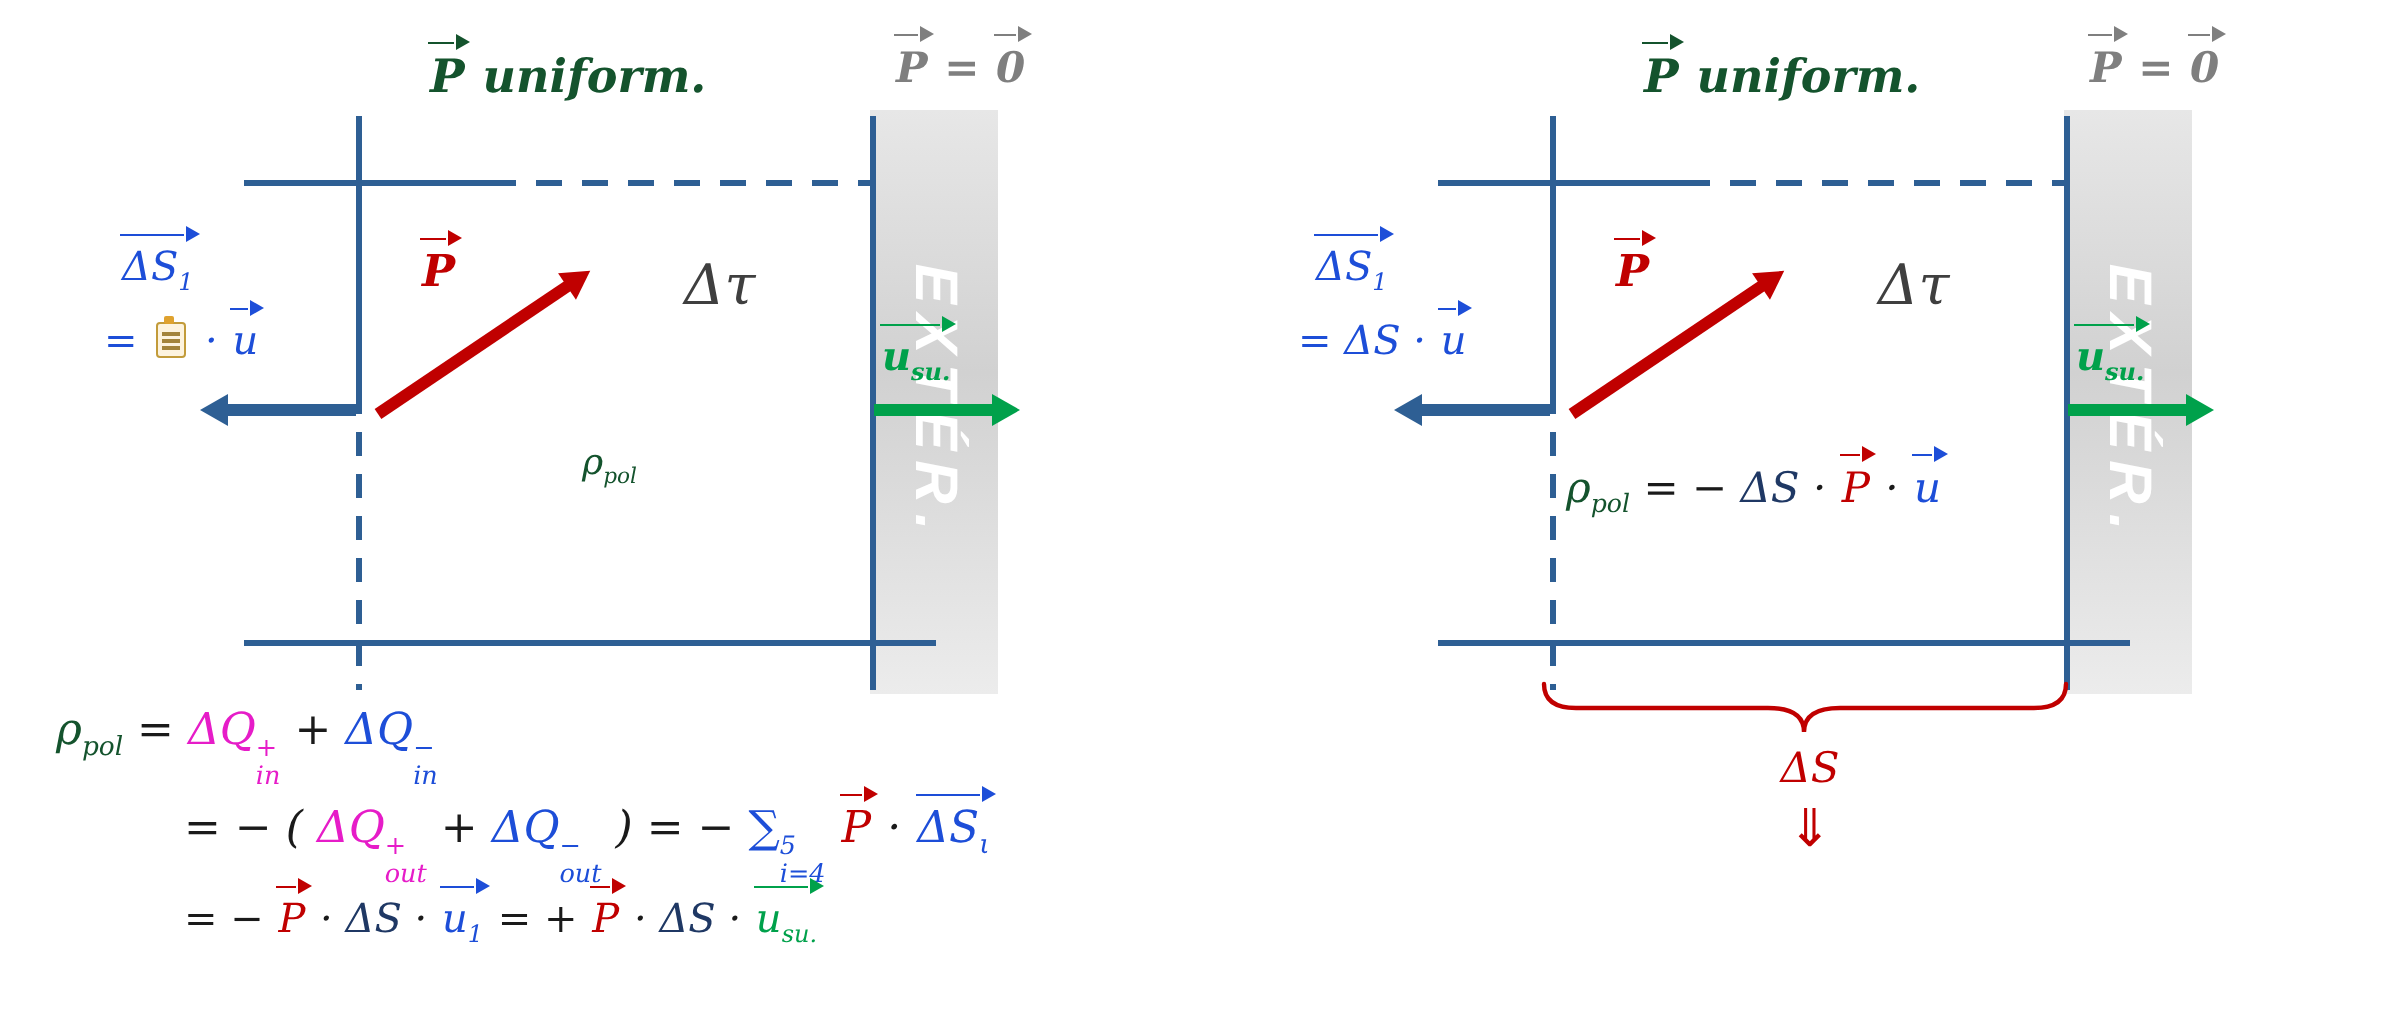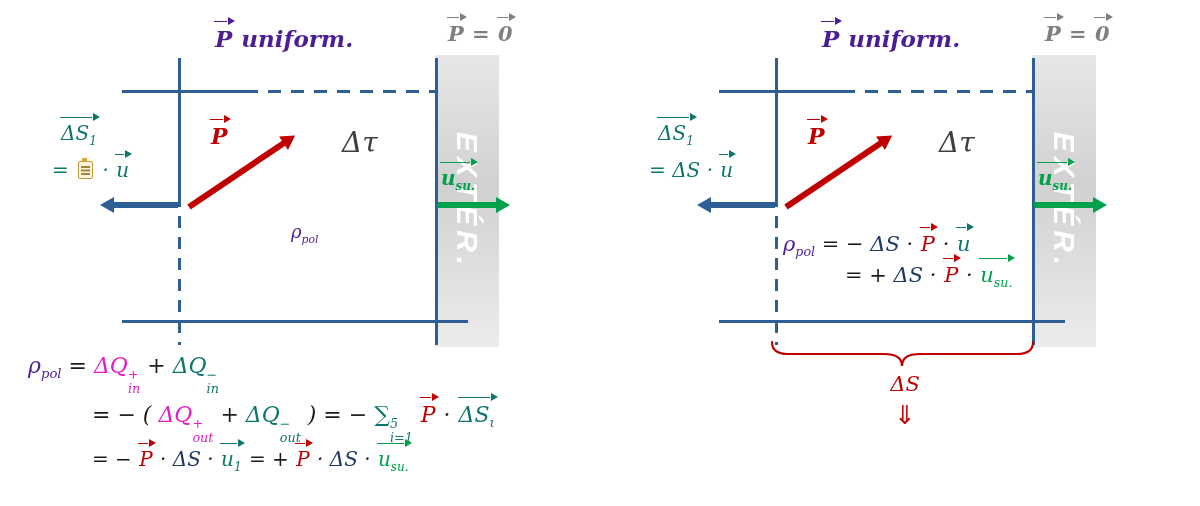--- a/index.html
+++ b/index.html
@@ -15,23 +15,23 @@
   .vline{position:absolute;width:2.5px;background:#2e5f94;}
   .vdash{position:absolute;width:2.5px;background:repeating-linear-gradient(180deg,#2e5f94 0 12px,transparent 12px 21px);}
 
   
   .band{width:64px;height:292px;background:linear-gradient(180deg,#e7e7e7 0%,#d1d1d1 45%,#ececec 100%);
         display:flex;align-items:center;justify-content:center;}
   .exter-text{transform:rotate(90deg);white-space:nowrap;font-family:"Liberation Sans",sans-serif;
         font-weight:bold;font-style:italic;font-size:30px;letter-spacing:5px;color:#ffffff;}
 
   
-  .c-dred{color:#4c1d95;}
+  .c-dred{color:#14532d;}
   .c-red{color:#c00000;}
-  .c-blue{color:#0f766e;}
+  .c-blue{color:#1d4ed8;}
   .c-navy{color:#1f3864;}
   .c-mag{color:#e61cc8;}
   .c-green{color:#00a14b;}
   .c-gray{color:#7f7f7f;text-align:right;}
   .c-tau{color:#3f3f3f;}
   .c-black{color:#1a1a1a;}
 
   
   .vec{position:relative;display:inline-block;margin-top:3px;padding:0 1px;}
   .vec::before{content:"";position:absolute;left:0;right:6px;top:-4px;border-top:1.6px solid currentColor;}
@@ -123,21 +123,21 @@
 
     <div class="abs math eq" style="left:92px;top:398px;font-size:22px;">
       <span class="c-black">= − ( </span><span class="c-mag"><span>ΔQ</span><span class="ss">
             <span>+</span>
             <span>out</span>
           </span></span><span class="c-black"> + </span><span class="c-blue"><span>ΔQ</span><span class="ss">
             <span>−</span>
             <span>out</span>
           </span></span><span class="c-black"> ) = − </span><span class="c-blue"><span>∑</span><span class="ss">
             <span>5</span>
-            <span>i=1</span>
+            <span>i=4</span>
           </span></span>&nbsp;<span class="c-red vec"><span>P</span></span><span class="c-black"> · </span><span class="c-blue vec"><span>ΔS</span><sub>ι</sub></span>
     </div>
 
     <div class="abs math eq" style="left:92px;top:444px;font-size:20px;">
       <span class="c-black">= − </span><span class="c-red vec"><span>P</span></span><span class="c-black"> · </span><span class="c-navy">ΔS</span><span class="c-black"> · </span><span class="c-blue vec"><span>u</span><sub>1</sub></span><span class="c-black"> = + </span><span class="c-red vec"><span>P</span></span><span class="c-black"> · </span><span class="c-navy">ΔS</span><span class="c-black"> · </span><span class="c-green vec"><span>u</span><sub>su.</sub></span>
     </div>
   </div>
 
   <div class="panel">
 
@@ -176,23 +176,20 @@
     <div class="abs math c-tau" style="left:939px;top:126px;font-size:28px;">
       <span>Δτ</span>
     </div>
     <div class="abs math c-green" style="left:1037px;top:163px;font-size:20px;font-weight:600;">
       <span class="vec"><span>u</span><sub>su.</sub></span>
     </div>
 
     <div class="abs math eq" style="left:783px;top:228px;font-size:21px;">
       <span class="c-dred"><span>ρ</span><sub>pol</sub></span><span class="c-black"> = − </span><span class="c-navy">ΔS</span><span class="c-black"> · </span><span class="c-red vec"><span>P</span></span><span class="c-black"> · </span><span class="c-blue vec"><span>u</span></span>
     </div>
-    <div class="abs math eq" style="left:845px;top:259px;font-size:21px;">
-      <span class="c-black">= + </span><span class="c-navy">ΔS</span><span class="c-black"> · </span><span class="c-red vec"><span>P</span></span><span class="c-black"> · </span><span class="c-green vec"><span>u</span><sub>su.</sub></span>
-    </div>
 
     <div class="abs" style="left:770px;top:340px;">
       <svg width="265" height="28" viewBox="0 0 265 28">
         <path d="M2,2 Q2,14 18,14 L114,14 Q132,14 132,26 Q132,14 150,14 L247,14 Q263,14 263,2" fill="none" stroke="#c00000" stroke-width="2.2" stroke-linecap="round"></path>
       </svg>
     </div>
     <div class="abs math c-red" style="left:885px;top:372px;width:40px;text-align:center;font-size:21px;">
       <span>ΔS</span>
     </div>
     <div class="abs c-red" style="left:894px;top:400px;font-size:26px;font-family:'DejaVu Sans',sans-serif;">

